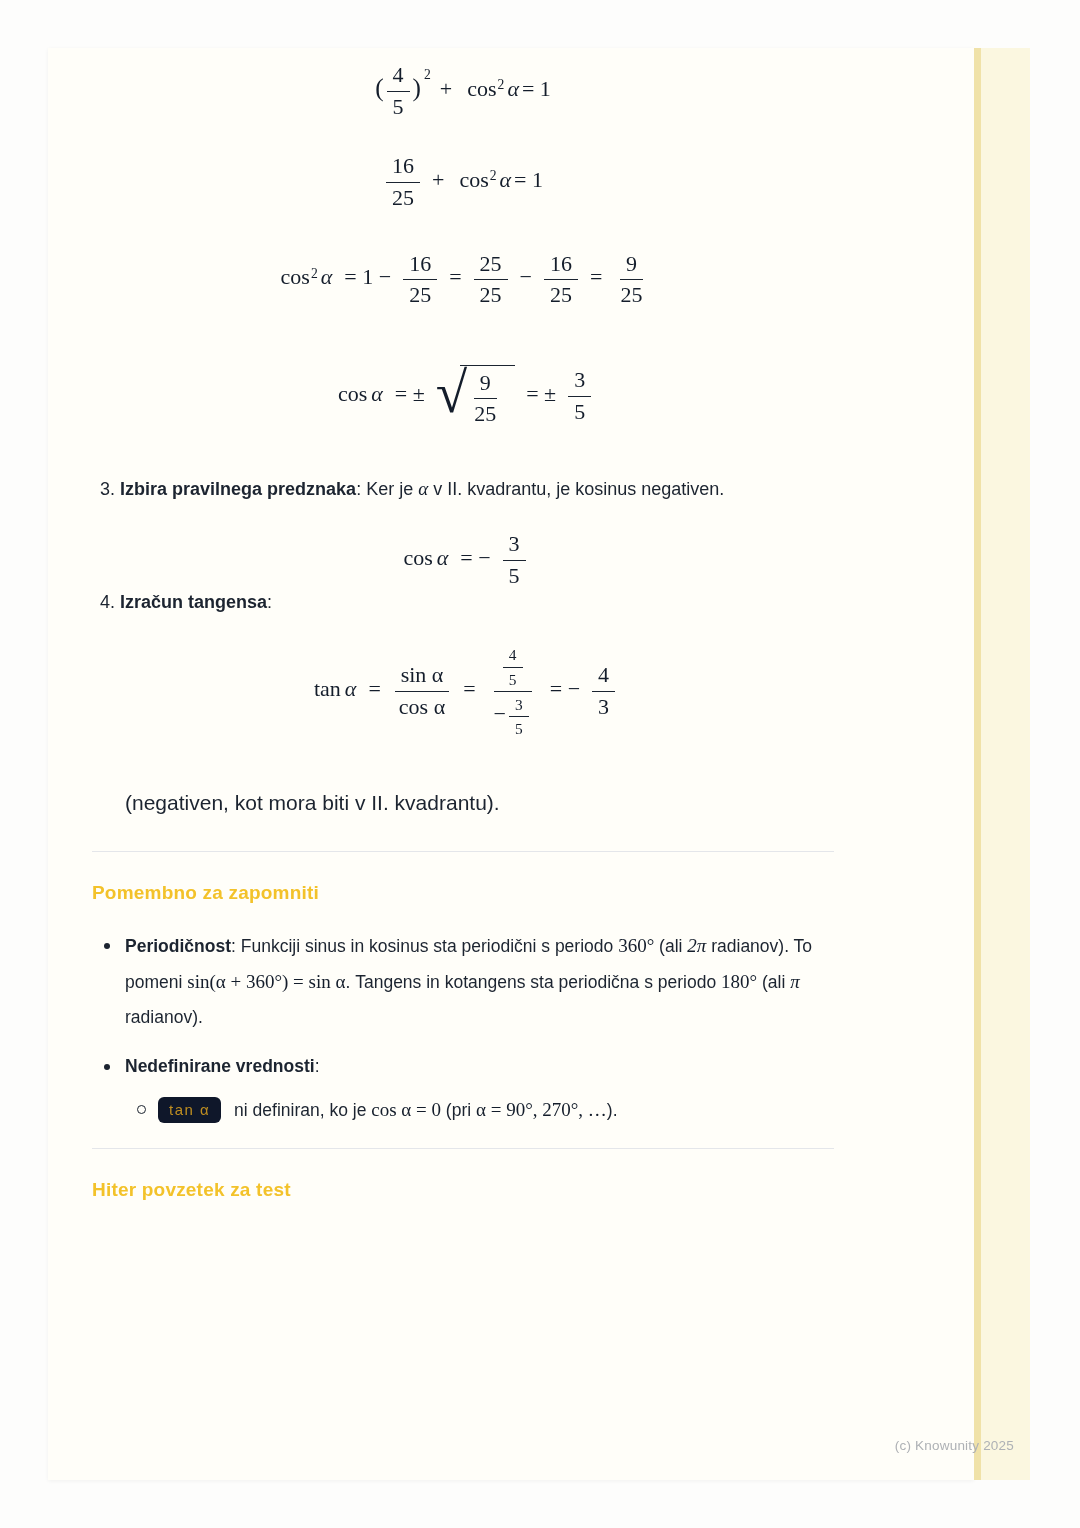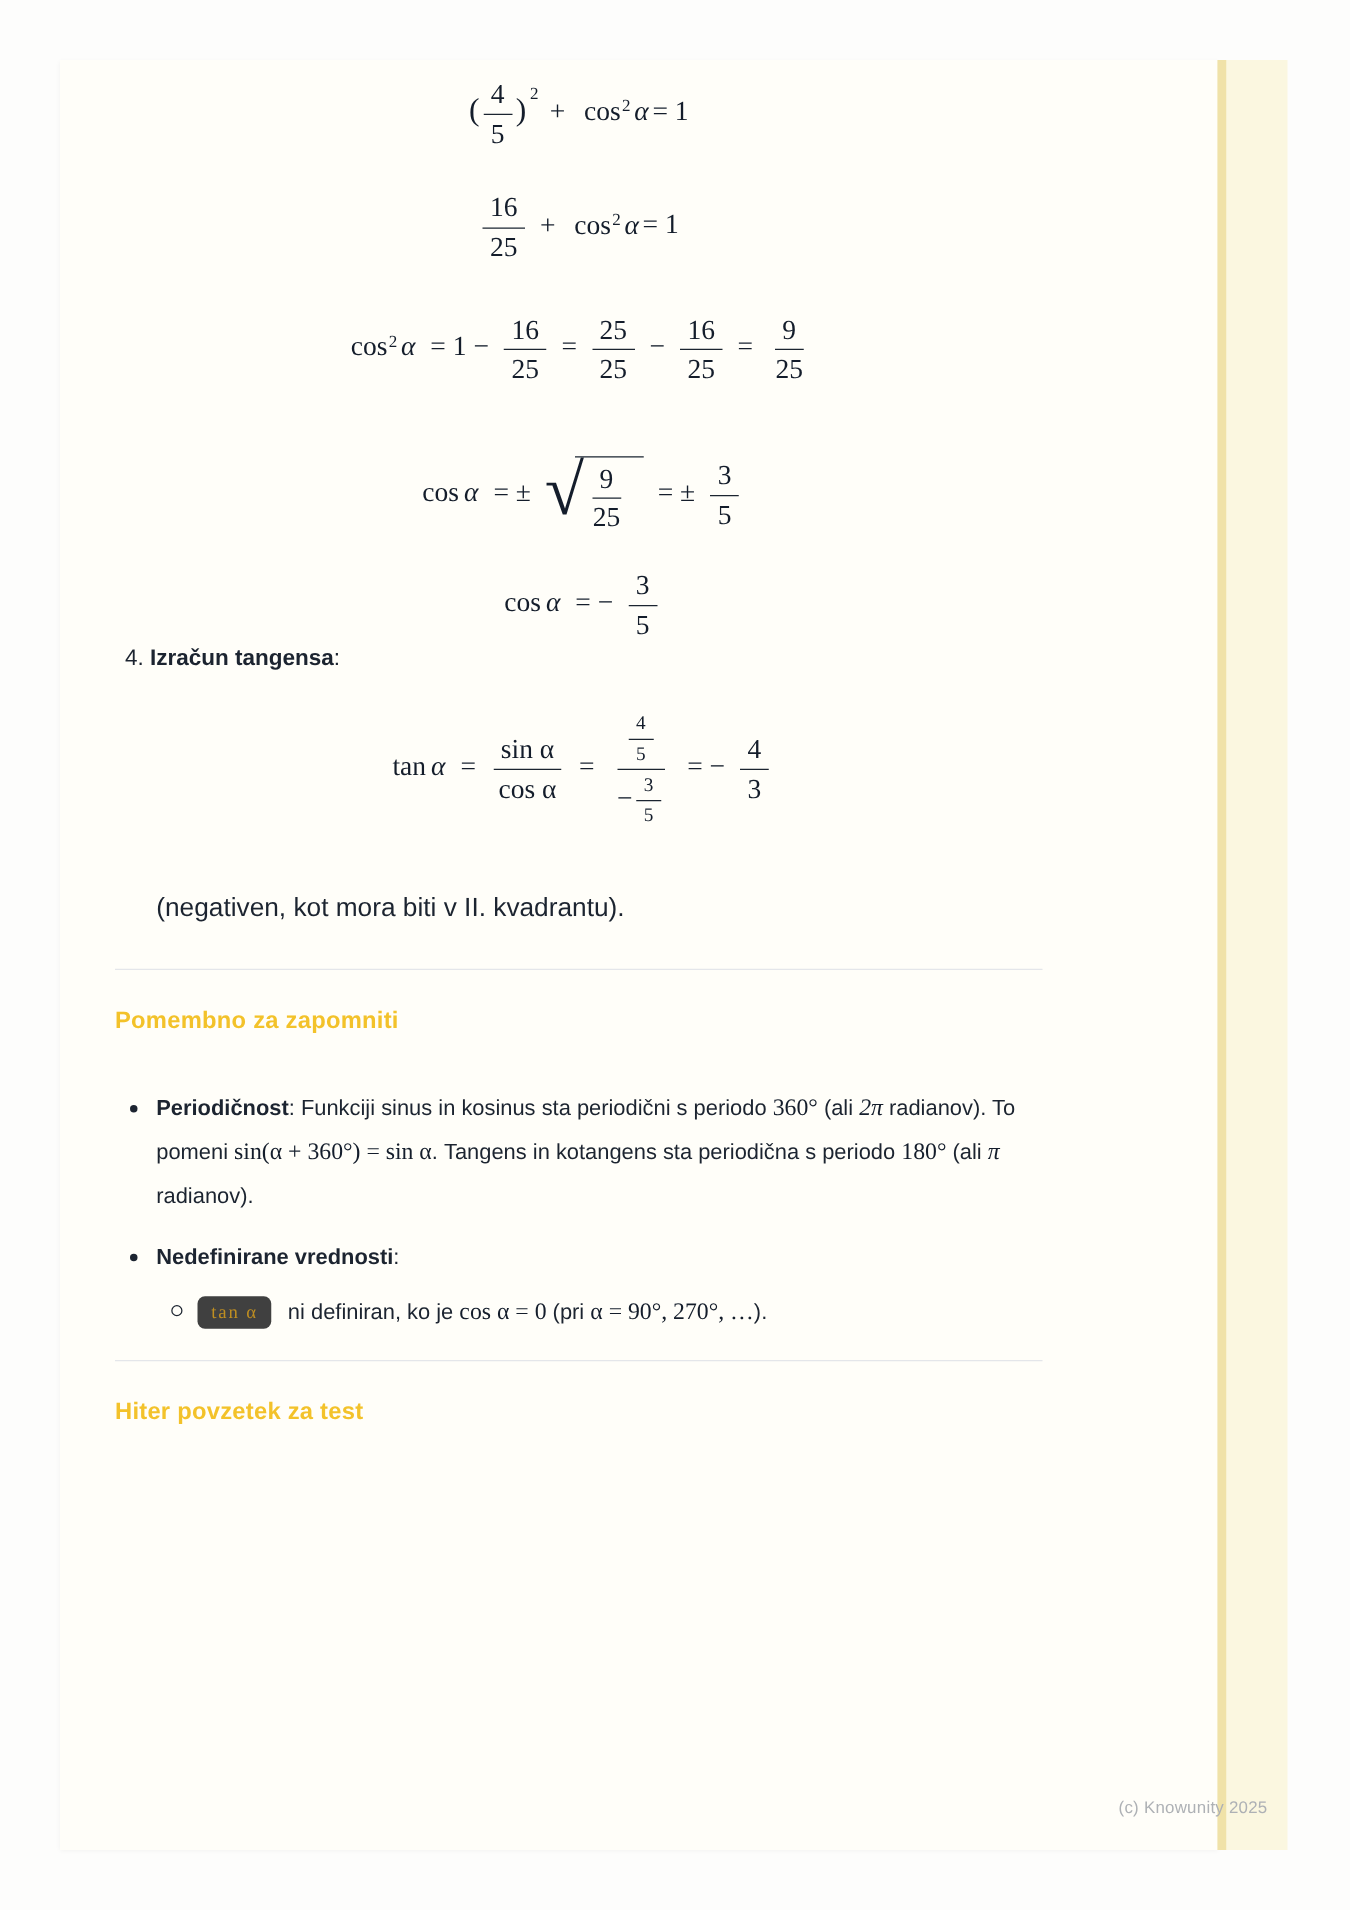--- a/index.html
+++ b/index.html
@@ -45,30 +45,30 @@
   
   .step{font-size:18px;line-height:28px;padding-left:8px;}
   .step .blabel{font-weight:bold;}
   .mi{font-family:"Liberation Serif","DejaVu Serif",serif;font-size:19px;color:#141d2b;}
   .mi.it{font-style:italic;}
   .note{font-size:21px;padding-left:33px;}
   .divider{border:none;border-top:1px solid #e4e6ea;margin:36px 0 0 0;}
   .section-title{font-size:19px;font-weight:bold;color:#f3c22a;margin:30px 0 0 0;
     letter-spacing:0.2px;}
 
-  .blist{list-style:none;margin:41px 0 0 0;padding:0;font-size:17.5px;}
+  .blist{list-style:none;margin:24px 0 0 0;padding:0;font-size:17.5px;}
   .blist>li{position:relative;padding-left:33px;line-height:35px;margin-bottom:14px;}
   .blist>li::before{content:"";position:absolute;left:12px;top:15px;width:6px;height:6px;
     border-radius:50%;background:#1c2430;}
   .blabel{font-weight:bold;}
   .sub-item{position:relative;padding-left:33px;margin-top:10px;line-height:32px;}
   .sub-item::before{content:"";position:absolute;left:12px;top:11px;width:7px;height:7px;
     border-radius:50%;border:1.5px solid #1c2430;background:transparent;}
-  .badge{display:inline-block;font-family:Liberation Serif, serif;
-    font-size:15px;letter-spacing:1.5px;color:#bf8e21;background:#404040;
+  .badge{display:inline-block;font-family:Liberation Sans, sans-serif;
+    font-size:15px;letter-spacing:1.5px;color:#bf8e21;background:#0f172a;
     border-radius:6px;padding:4px 11px;margin-right:8px;line-height:1.2;
     vertical-align:1px;}
 
   .watermark{position:absolute;top:1438px;right:66px;font-size:13.5px;color:#aeb1b5;
     z-index:5;letter-spacing:0.2px;}
 
   
   .eq1{margin-top:14px;}
   .eq2{margin-top:34px;}
   .eq3{margin-top:40px;}
@@ -121,20 +121,24 @@
           <span class="radicand"><span class="frac">
               <span class="num">9</span>
               <span class="den">25</span>
             </span></span>
         </span><span class="op">= ±</span><span class="frac">
           <span class="num">3</span>
           <span class="den">5</span>
         </span>
     </div>
 
+    <div class="step s3">
+      <span>3.</span>
+      <span class="blabel">Izbira pravilnega predznaka</span><span>: </span><span>Ker je </span><span class="mi it">α</span><span> v II. kvadrantu, je kosinus negativen.</span>
+    </div>
 
     <div class="eqline eq5">
       <span class="fn">cos</span><span class="var">α</span><span class="op">= −</span><span class="frac">
           <span class="num">3</span>
           <span class="den">5</span>
         </span>
     </div>
 
     <div class="step s4">
       <span>4.</span>

